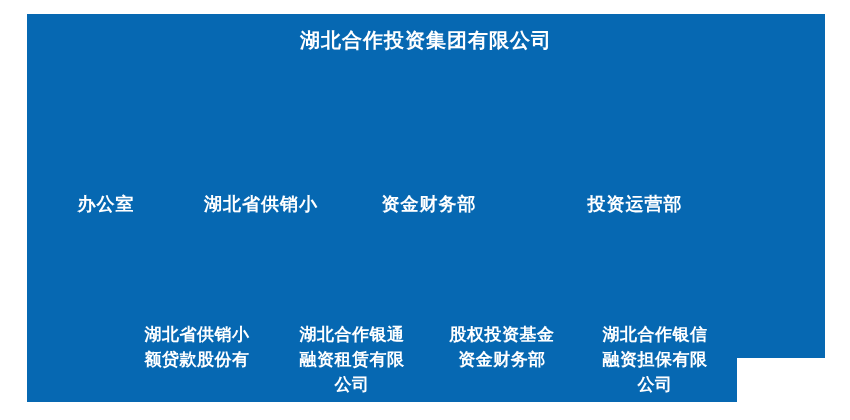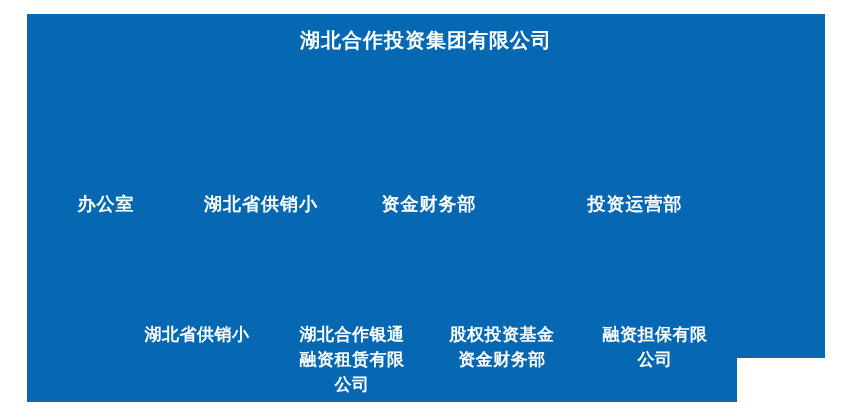--- a/index.html
+++ b/index.html
@@ -87,34 +87,36 @@
 
     <div class="title">湖北合作投资集团有限公司</div>
 
     <div class="dept dept-1">办公室</div>
     <div class="dept dept-2">湖北省供销小</div>
     <div class="dept dept-3">资金财务部</div>
     <div class="dept dept-4">投资运营部</div>
 
     <div class="subsidiary sub-1">
       <div>湖北省供销小</div>
+      <div>额贷款股份有</div>
     </div>
 
     <div class="subsidiary sub-2">
       <div>湖北合作银通</div>
       <div>融资租赁有限</div>
       <div>公司</div>
     </div>
 
     <div class="subsidiary sub-3">
       <div>股权投资基金</div>
       <div>资金财务部</div>
     </div>
 
     <div class="subsidiary sub-4">
+      <div>湖北合作银信</div>
       <div>融资担保有限</div>
       <div>公司</div>
     </div>
 
   </div>
 
   <div class="corner-cutout"></div>
 </div>
 
 </body></html>

